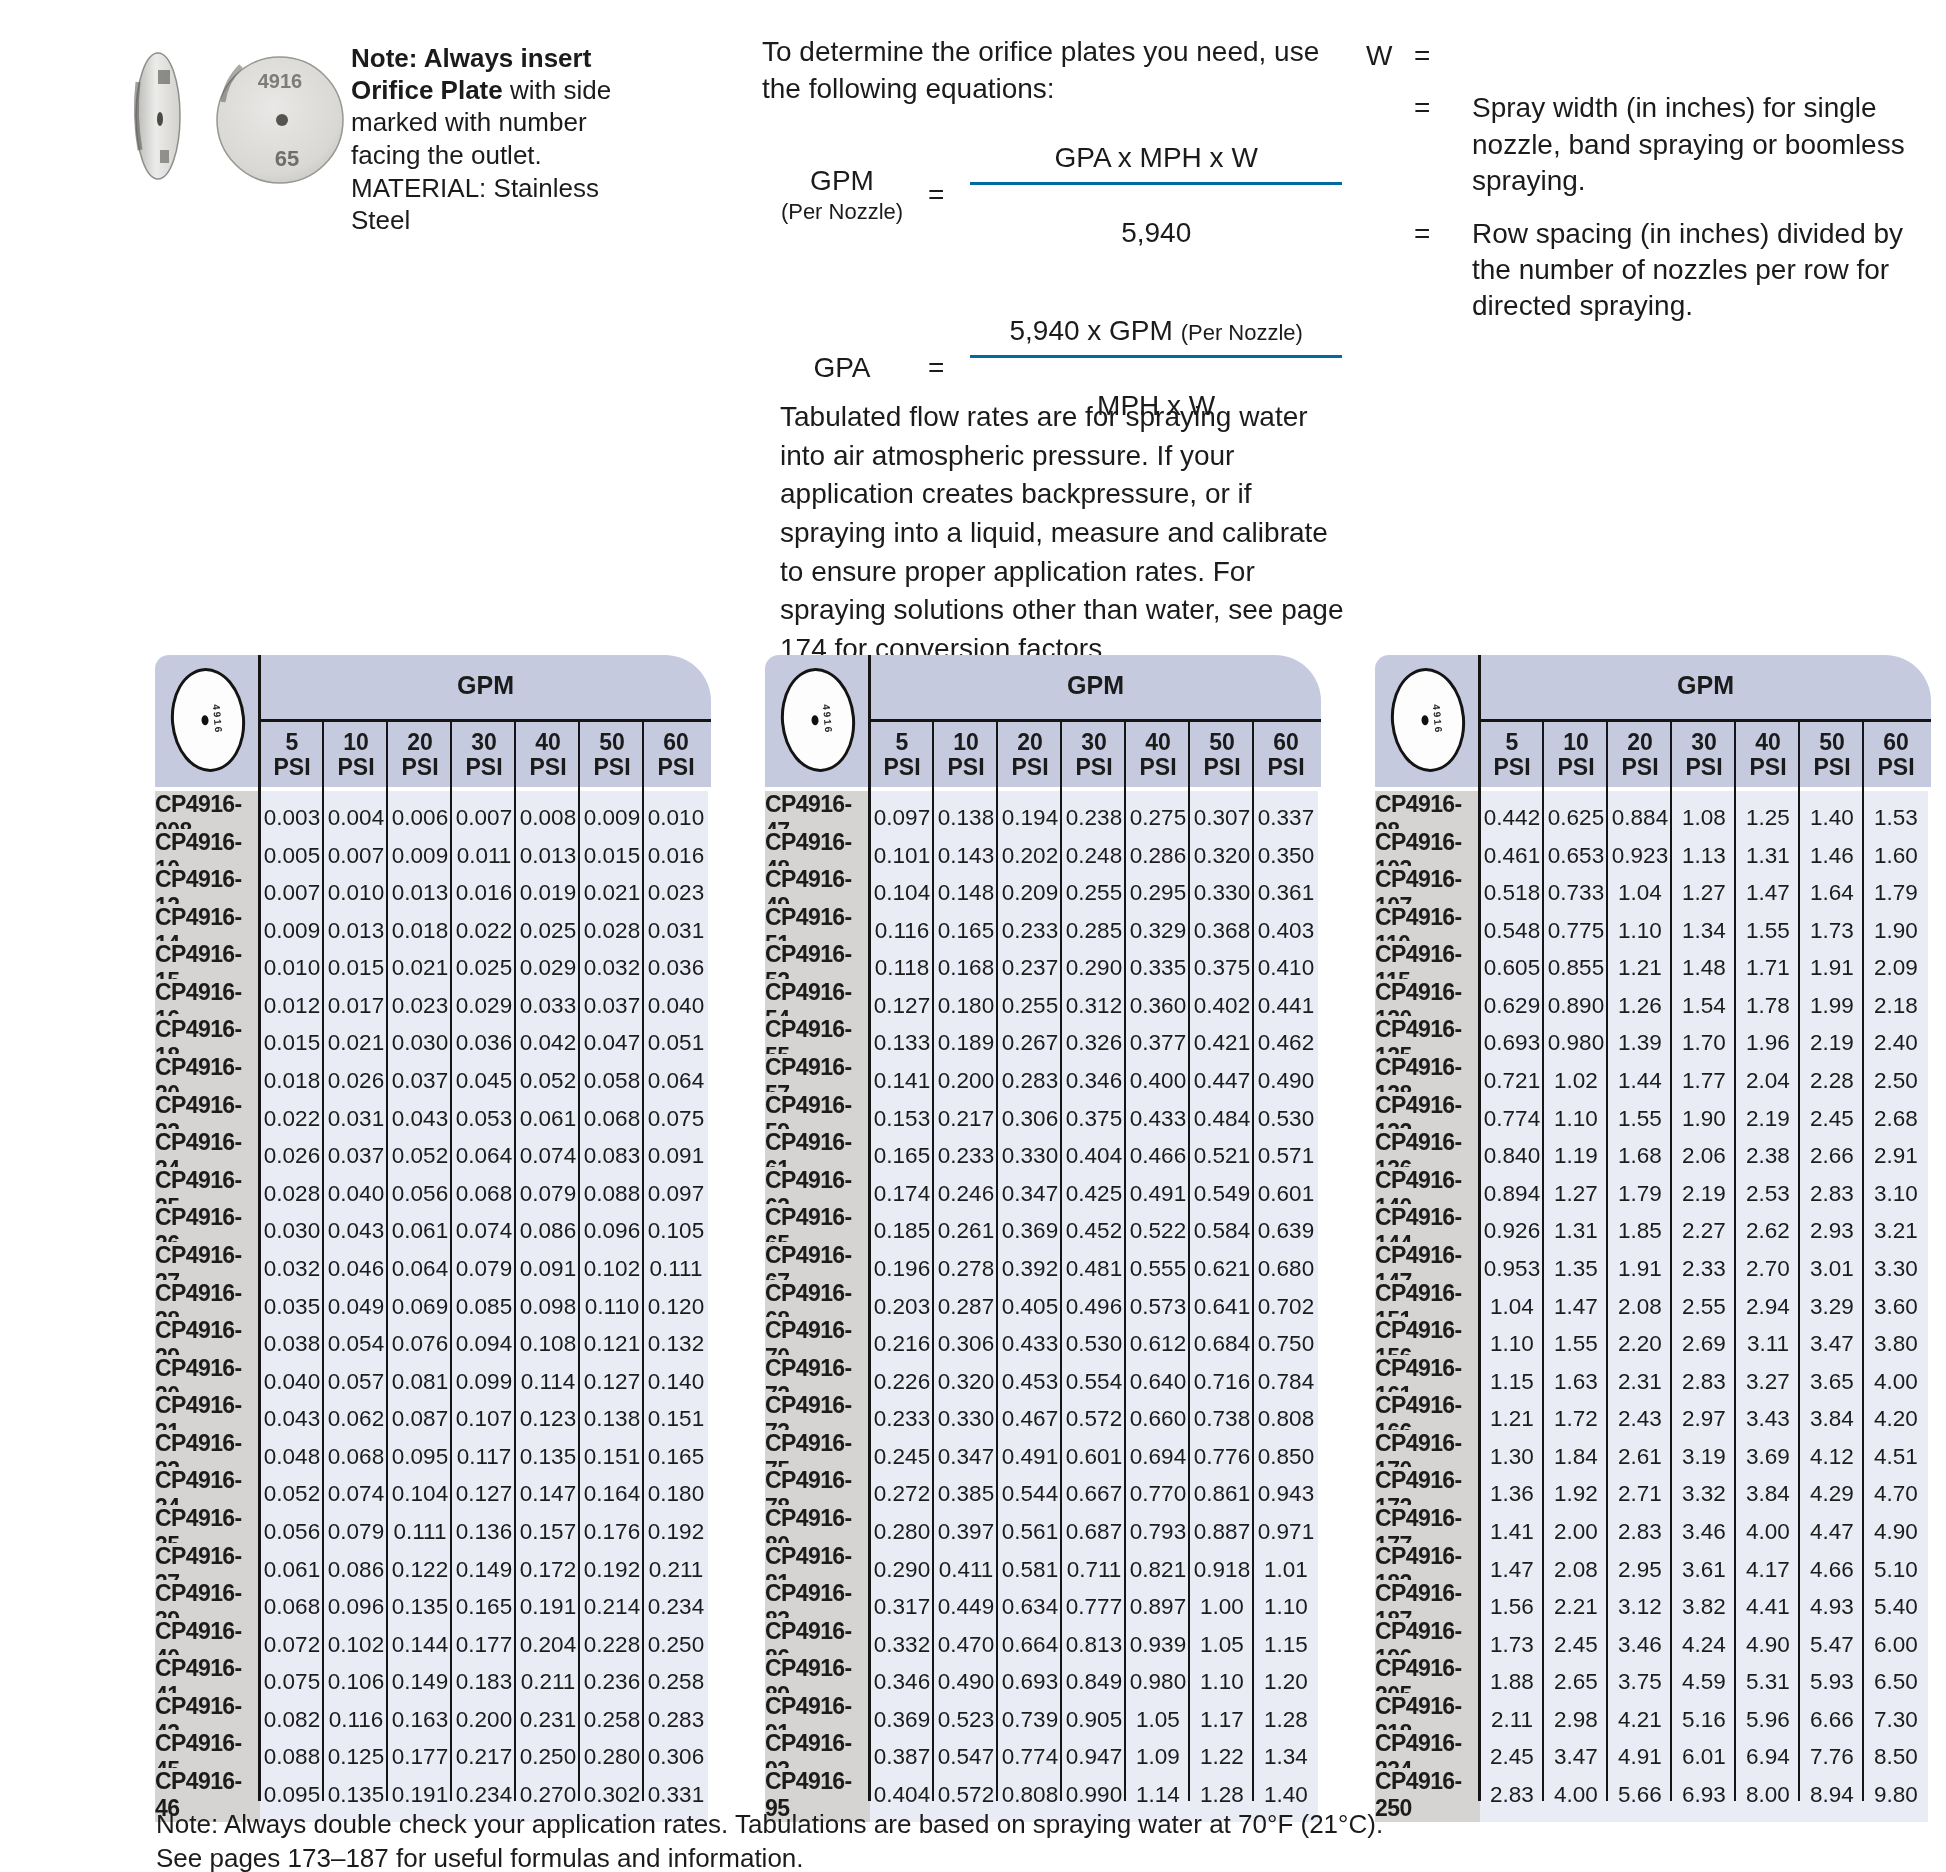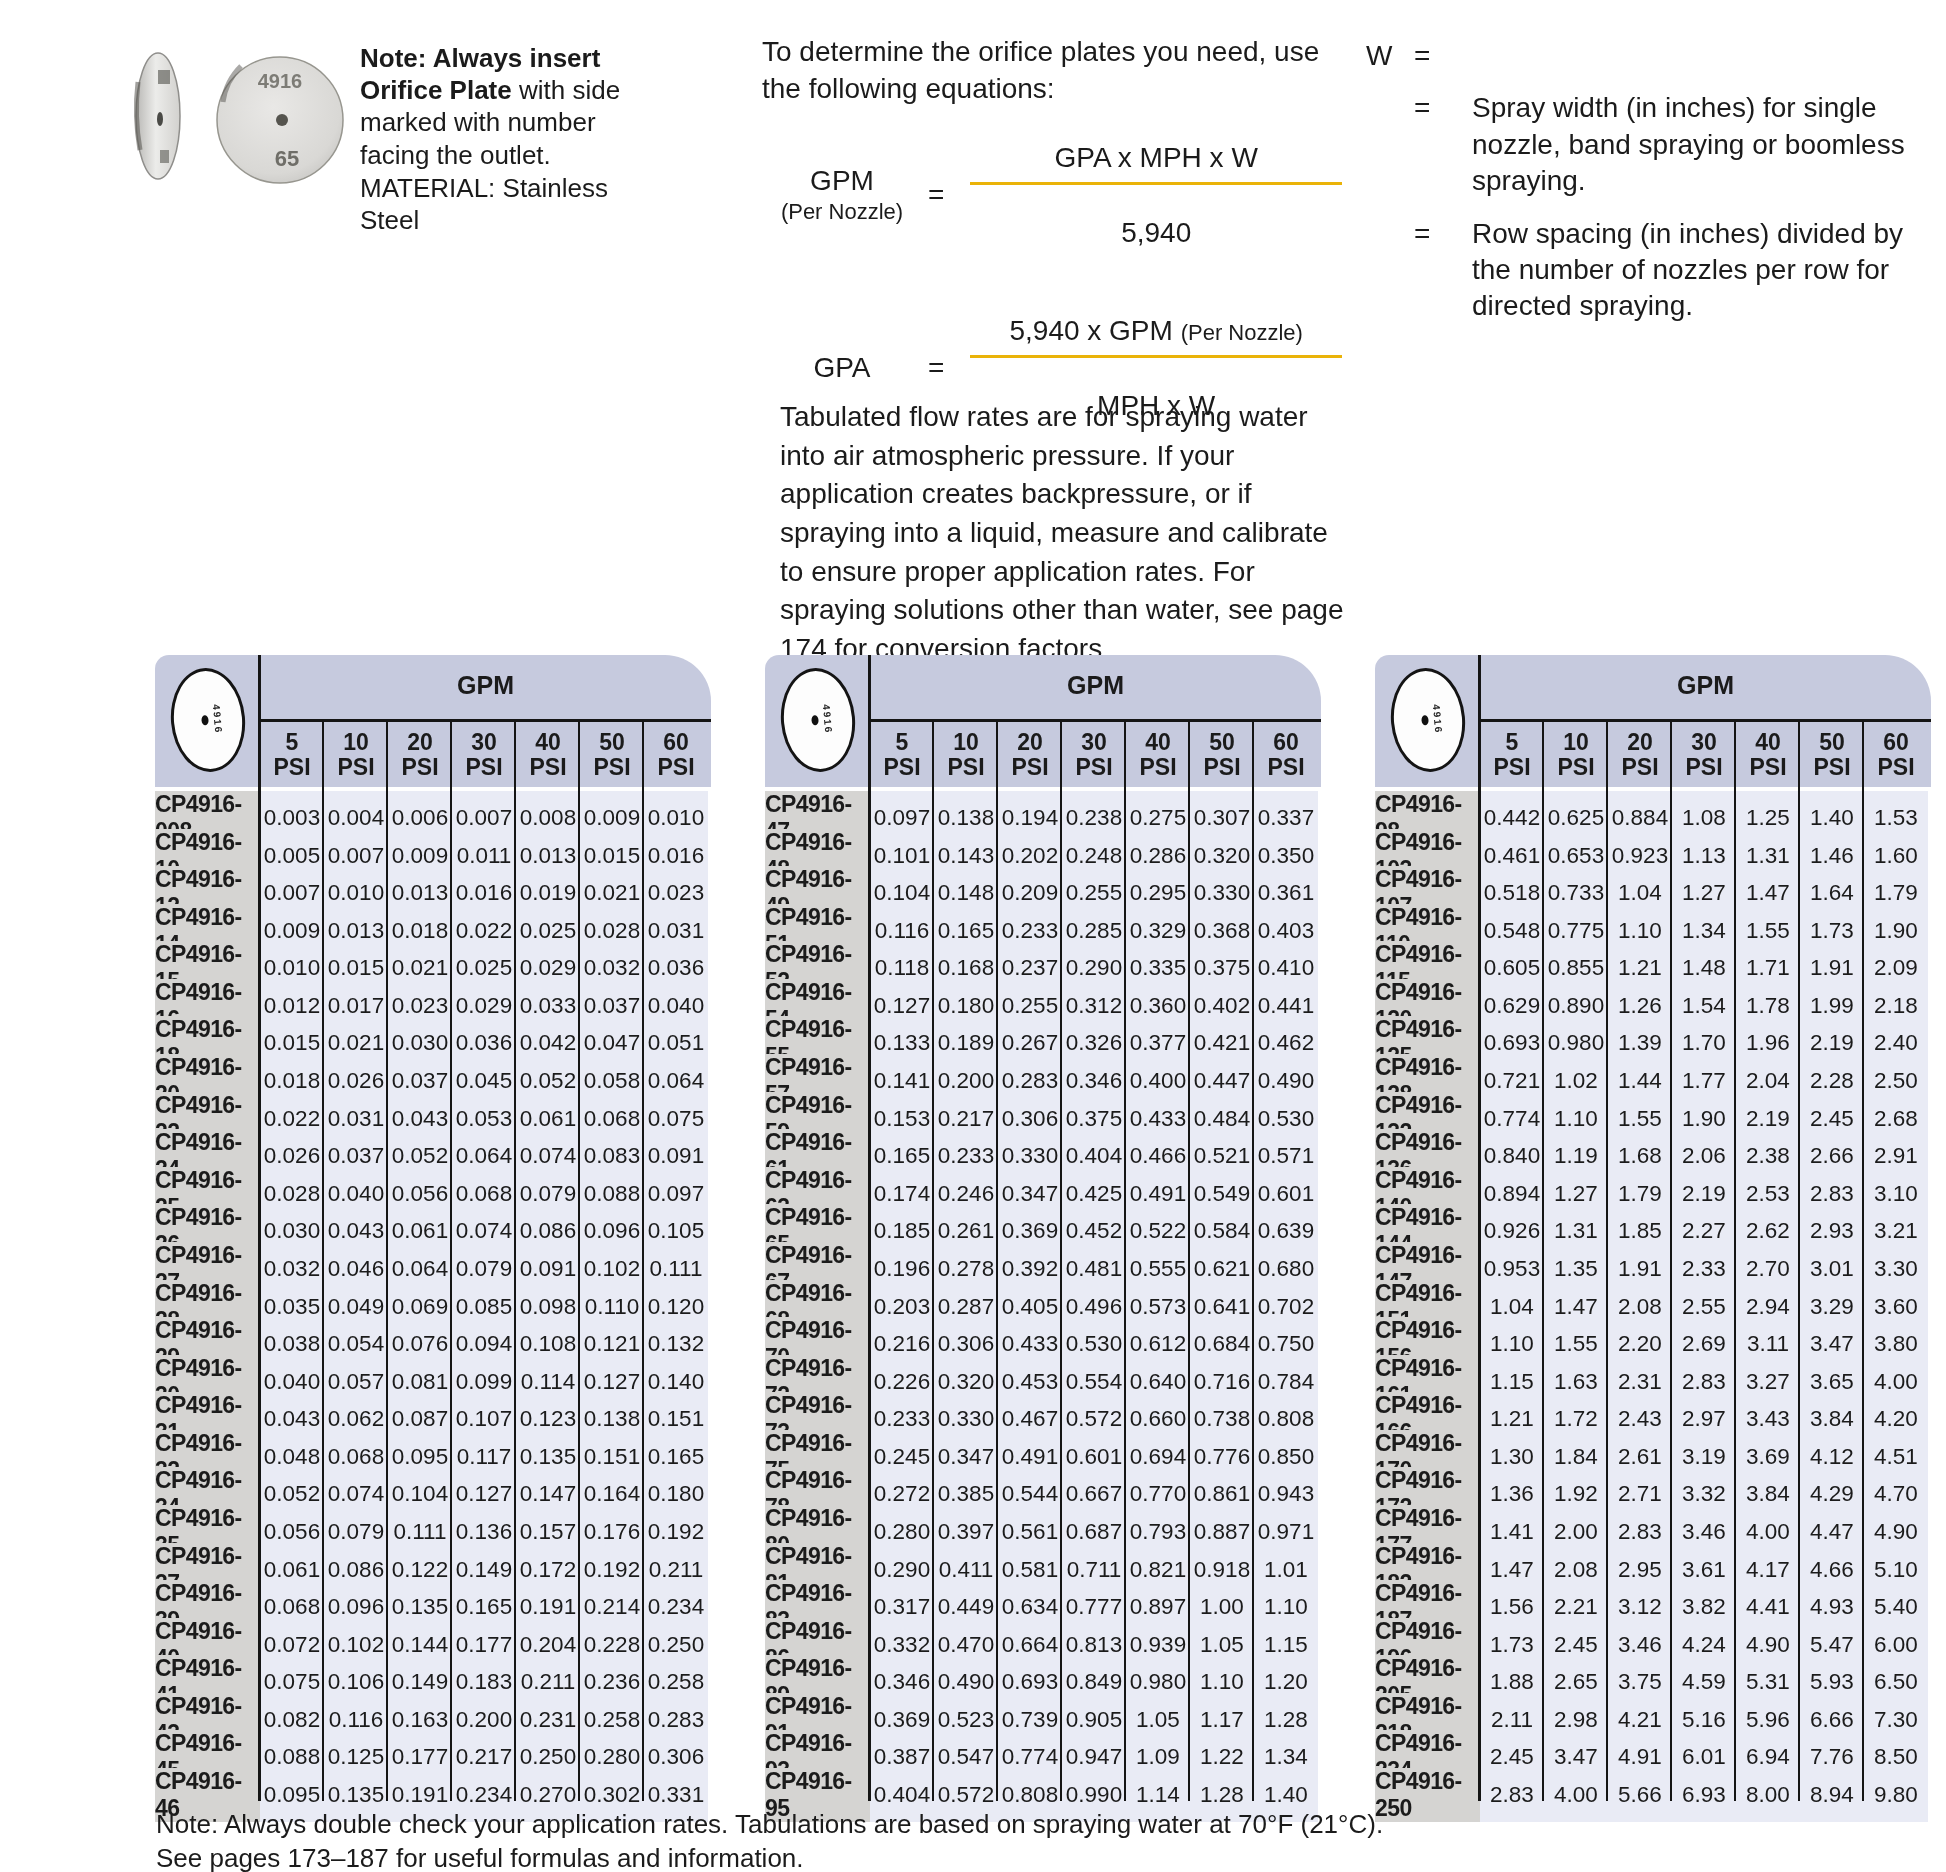--- a/index.html
+++ b/index.html
@@ -3,33 +3,33 @@
 <meta charset="utf-8">
 <style>
   html,body{margin:0;padding:0;}
   body{
     width:1946px;height:1872px;position:relative;background:#ffffff;
     font-family:"Liberation Sans", sans-serif;color:#1b1b1b;overflow:hidden;
   }
   
   .photo{position:absolute;left:120px;top:32px;width:255px;height:168px;}
   
-  .note-block{position:absolute;left:360px;top:42px;width:310px;font-size:26px;line-height:1.24;}
+  .note-block{position:absolute;left:351px;top:42px;width:310px;font-size:26px;line-height:1.24;}
   .note-block b{font-weight:bold;}
   .material-line{margin-top:1px;font-size:26px;}
   
   .equations{position:absolute;left:762px;top:34px;width:580px;}
   .eq-intro{font-size:28px;line-height:1.32;}
   .eq-row{display:flex;align-items:center;margin-top:34px;}
   .eq-row.second{margin-top:66px;}
   .eq-lhs{width:160px;text-align:center;font-size:28px;}
   .eq-lhs .sub{font-size:22px;margin-top:2px;}
   .eq-sign{font-size:28px;margin:0 26px 0 6px;}
   .eq-frac{text-align:center;font-size:28px;flex:1;}
-  .eq-frac .num{padding:0 10px 8px 10px;border-bottom:3px solid #eab308;}
+  .eq-frac .num{padding:0 10px 8px 10px;border-bottom:3px solid #0369a1;}
   .eq-frac .den{padding-top:8px;margin-top:24px;}
   .small-paren{font-size:22px;}
   
   .w-defs{position:absolute;left:1366px;top:38px;width:575px;}
   .w-item{display:grid;grid-template-columns:48px 58px 1fr;margin-bottom:16px;}
   .w-var,.w-eq{font-size:28px;line-height:1.3;}
   .w-text{font-size:28px;line-height:1.3;}
   
   .tab-paragraph{position:absolute;left:780px;top:398px;width:575px;font-size:28px;line-height:1.38;}
   

